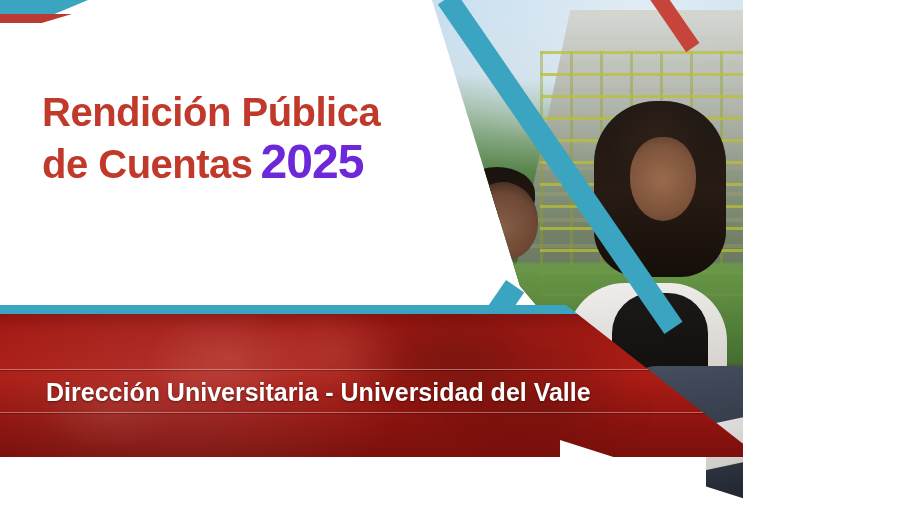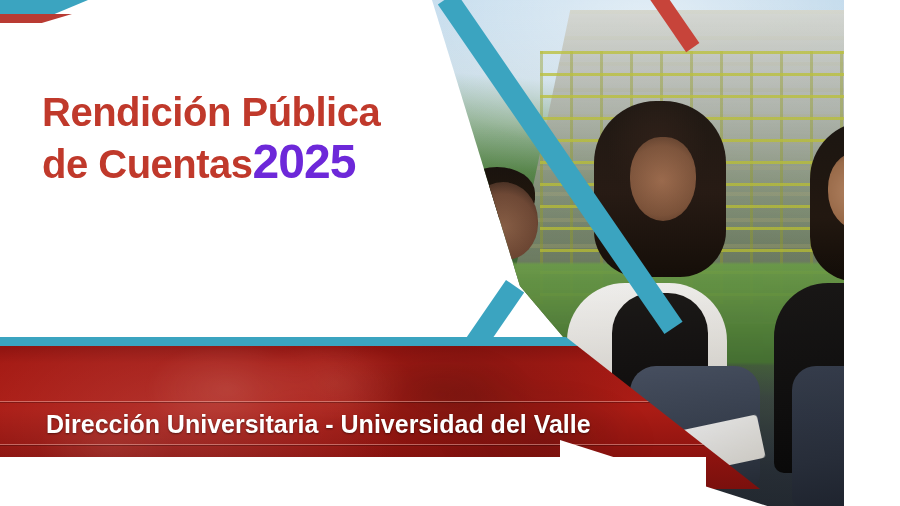--- a/index.html
+++ b/index.html
@@ -7,21 +7,21 @@
     margin: 0;
     padding: 0;
     background: #ffffff;
   }
   body {
     font-family: "Liberation Sans", sans-serif;
   }
 
   .slide {
     position: relative;
-    width: 844px;
+    width: 743px;
     height: 506px;
     background: #ffffff;
     overflow: hidden;
   }
 
   
   .photo-wrap {
     position: absolute;
     left: 0; top: 0;
     width: 900px; height: 506px;
@@ -241,42 +241,41 @@
     white-space: nowrap;
   }
   .title-line1 {
     font-size: 40px;
     color: #c0392b;
     margin-bottom: 6px;
   }
   .title-line2row {
     display: flex;
     align-items: baseline;
-    gap: 0;
+    gap: 8px;
   }
   .title-line2 {
     font-size: 40px;
     color: #c0392b;
   }
   .title-year {
     font-size: 48px;
     font-weight: bold;
     color: #6d28d9;
     letter-spacing: -1px;
   }
 
   
   .banner {
     position: absolute;
     left: 0; top: 305px;
     width: 760px; height: 152px;
     -webkit-clip-path: polygon(0 0, 566px 0, 760px 152px, 0 152px);
     clip-path: polygon(0 0, 566px 0, 760px 152px, 0 152px);
     overflow: hidden;
-    margin-top: 32px;
   }
   .banner-teal {
     position: absolute;
     left: 0; top: 0;
     width: 100%; height: 9px;
     background: #3ba4c0;
   }
   .banner-body {
     position: absolute;
     left: 0; top: 9px;

